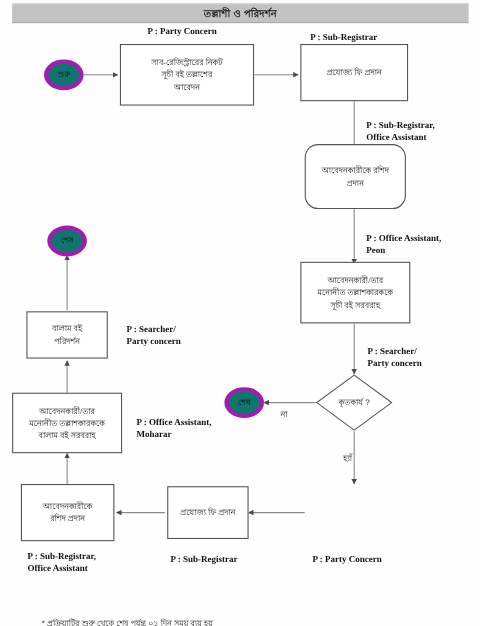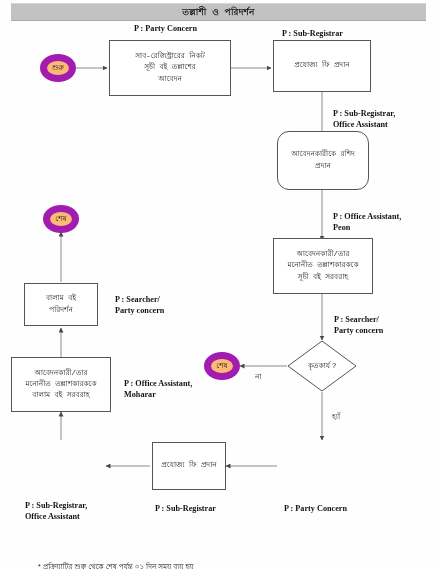--- a/index.html
+++ b/index.html
@@ -27,50 +27,50 @@
     width: 415px;
     height: 16px;
     background: #c2c2c2;
     border-top: 1px solid #d8d8d8;
     border-bottom: 1px solid #aaaaaa;
     display: flex;
     align-items: center;
     justify-content: center;
   }
   #title-bar .title-text {
-    font-family: Liberation Mono, monospace;
+    font-family: Liberation Sans, sans-serif;
     font-size: 9px;
     font-weight: bold;
     color: #1a1a1a;
     letter-spacing: .2px;
     white-space: nowrap;
   }
 
   
   .node {
     position: absolute;
     box-sizing: border-box;
     display: flex;
     align-items: center;
     justify-content: center;
     text-align: center;
     color: #111111;
   }
   .box {
     border: 1px solid #555555;
     background: #ffffff;
-    font-family: Liberation Mono, monospace;
+    font-family: Liberation Serif, serif;
     font-size: 7.3px;
     line-height: 1.55;
     padding: 2px 3px;
   }
   .terminator {
-    border: 7px solid #a21caf;
+    border: 4px solid #a21caf;
     border-radius: 50%;
-    background: #fdba74;
+    background: #0f766e;
     font-family: "Liberation Sans", "DejaVu Sans", sans-serif;
     font-size: 7.3px;
   }
 
   
   .diamond-wrap {
     position: absolute;
   }
   .diamond-shape {
     position: absolute;
@@ -203,20 +203,24 @@
 
   <div class="node terminator" style="left:204px; top:352px; width:36px; height:28px;">
     <span>শেষ</span>
   </div>
 
 
   <div class="node box" style="left:152px; top:442px; width:74px; height:48px;">
     <span>প্রযোজ্য ফি প্রদান</span>
   </div>
 
+  <div class="node box" style="left:19px; top:440px; width:85px; height:52px; white-space:pre-line;">
+    <span>আবেদনকারীকে
+রশিদ প্রদান</span>
+  </div>
 
   <div class="node box" style="left:11px; top:357px; width:100px; height:55px; white-space:pre-line;">
     <span>আবেদনকারী/তার
 মনোনীত তল্লাশকারককে
 বালাম বই সরবরাহ</span>
   </div>
 
   <div class="node box" style="left:24px; top:283px; width:74px; height:43px; white-space:pre-line;">
     <span>বালাম বই
 পরিদর্শন</span>
@@ -247,17 +251,17 @@
 Office Assistant</div>
 
   <div class="role-label" style="left:124px; top:378px;">P : Office Assistant,
 Moharar</div>
 
   <div class="role-label" style="left:115px; top:294px;">P : Searcher/
 Party concern</div>
 
   <div class="edge-label" style="left:255px; top:371px;">না</div>
 
-  <div class="edge-label" style="left:332px; top:411px;text-align:center;">হ্যাঁ</div>
+  <div class="edge-label" style="left:312px; top:411px;text-align:center;">হ্যাঁ</div>
 
   <div id="footer-note">* প্রক্রিয়াটির  শুরু থেকে শেষ পর্যন্ত ০১ দিন সময় ব্যয় হয়</div>
 
 </div>
 
 </body></html>

